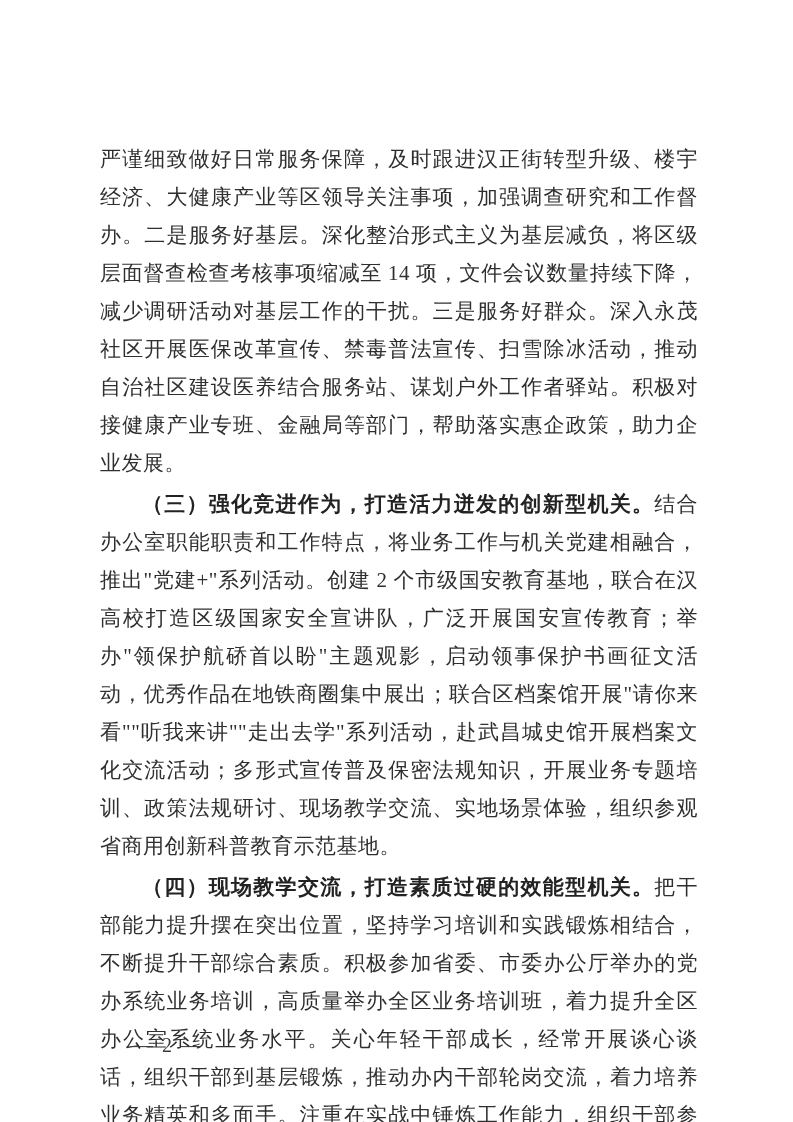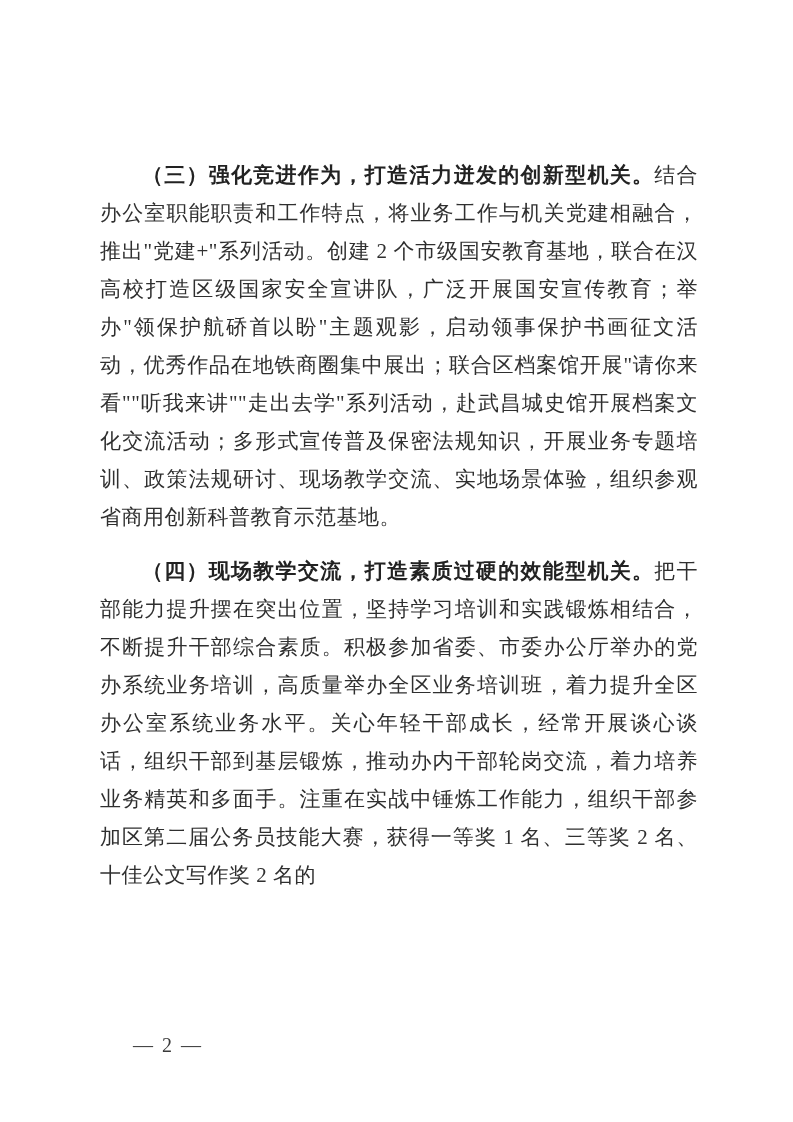--- a/index.html
+++ b/index.html
@@ -28,38 +28,39 @@
   }
   .para {
     margin: 0;
     padding: 0;
     text-indent: 2em;
   }
   .para.continued {
     text-indent: 0;
   }
   .para.section {
-    margin-top: 16px;
+    margin-top: 3px;
   }
   .section-lead {
     font-weight: bold;
     color: #222222;
   }
   .page-number {
     position: absolute;
     left: 133px;
     top: 1031px;
     font-size: 20px;
     line-height: 28px;
     color: #3a3a3a;
     letter-spacing: 2px;
   }
 </style>
 </head>
 <body>
 
 <div class="page">
   <div class="text-block">
+    <p class="para continued"><span>严谨细致做好日常服务保障，及时跟进汉正街转型升级、楼宇经济、大健康产业等区领导关注事项，加强调查研究和工作督办。二是服务好基层。深化整治形式主义为基层减负，将区级层面督查检查考核事项缩减至 14 项，文件会议数量持续下降，减少调研活动对基层工作的干扰。三是服务好群众。深入永茂社区开展医保改革宣传、禁毒普法宣传、扫雪除冰活动，推动自治社区建设医养结合服务站、谋划户外工作者驿站。积极对接健康产业专班、金融局等部门，帮助落实惠企政策，助力企业发展。</span></p>
     <p class="para section"><span class="section-lead">（三）强化竞进作为，打造活力迸发的创新型机关。</span><span>结合办公室职能职责和工作特点，将业务工作与机关党建相融合，推出"党建+"系列活动。创建 2 个市级国安教育基地，联合在汉高校打造区级国家安全宣讲队，广泛开展国安宣传教育；举办"领保护航硚首以盼"主题观影，启动领事保护书画征文活动，优秀作品在地铁商圈集中展出；联合区档案馆开展"请你来看""听我来讲""走出去学"系列活动，赴武昌城史馆开展档案文化交流活动；多形式宣传普及保密法规知识，开展业务专题培训、政策法规研讨、现场教学交流、实地场景体验，组织参观省商用创新科普教育示范基地。</span></p>
     <p class="para section"><span class="section-lead">（四）现场教学交流，打造素质过硬的效能型机关。</span><span>把干部能力提升摆在突出位置，坚持学习培训和实践锻炼相结合，不断提升干部综合素质。积极参加省委、市委办公厅举办的党办系统业务培训，高质量举办全区业务培训班，着力提升全区办公室系统业务水平。关心年轻干部成长，经常开展谈心谈话，组织干部到基层锻炼，推动办内干部轮岗交流，着力培养业务精英和多面手。注重在实战中锤炼工作能力，组织干部参加区第二届公务员技能大赛，获得一等奖 1 名、三等奖 2 名、十佳公文写作奖 2 名的</span></p>
   </div>
   <div class="page-number">— 2 —</div>
 </div>
 
 </body></html>

